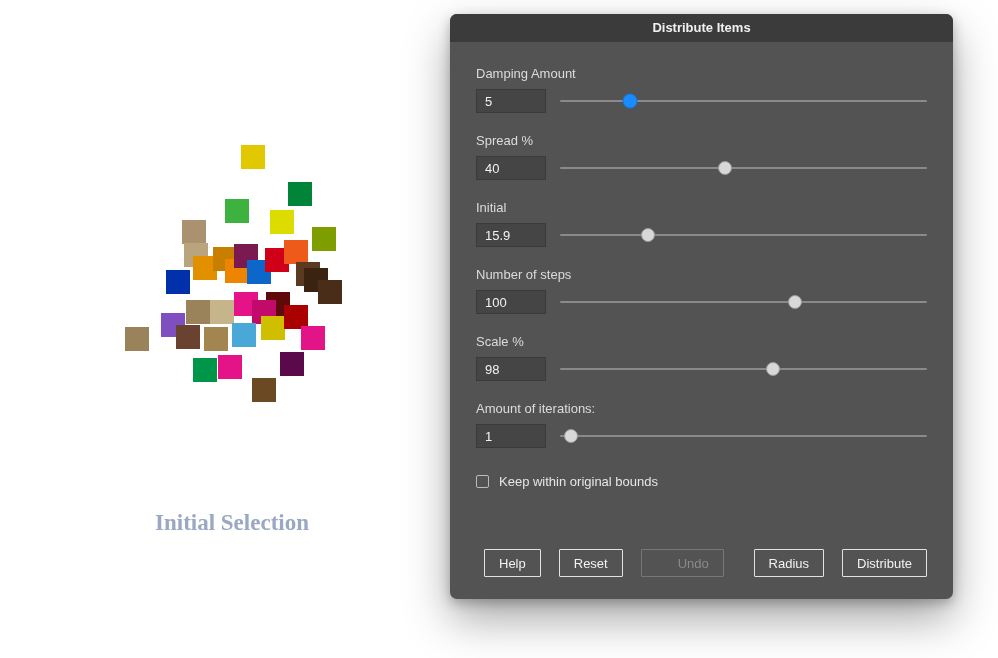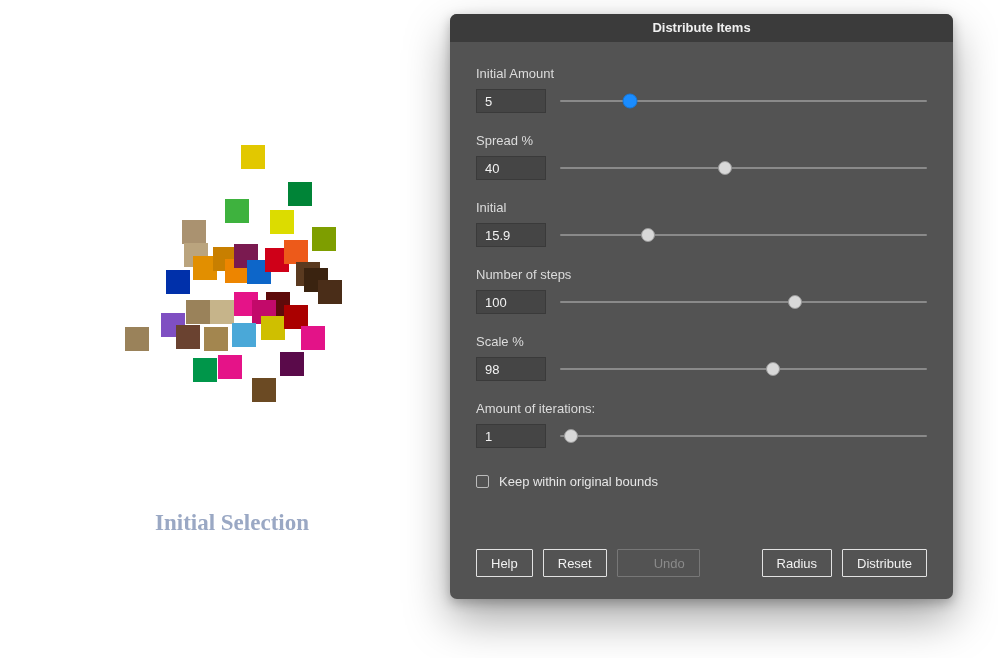--- a/index.html
+++ b/index.html
@@ -140,20 +140,21 @@
   }
   .btn {
     height: 28px;
     padding: 0 14px;
     background: transparent;
     border: 1.5px solid #e2e2e2;
     color: #f2f2f2;
     font-size: 13px;
     cursor: pointer;
     border-radius: 1px;
+    margin-left: 8px;
   }
   .btn.disabled {
     border-color: #777;
     color: #8a8a8a;
     cursor: default;
     padding-left: 36px;
   }
   .footer-spacer { flex: 1; }
 </style>
 </head>
@@ -199,21 +200,21 @@
     </div>
   <div class="caption">Initial Selection</div>
 </div>
 
 <div class="dialog">
   <div class="dialog-titlebar">Distribute Items</div>
 
   <div class="dialog-body">
 
     <div class="control-group">
-      <span class="control-label">Initial Amount</span>
+      <span class="control-label">Damping Amount</span>
       <div class="control-row">
         <input class="num-input" value="5" style="">
         <div class="slider-wrap">
           <div class="slider-track"></div>
           <div class="slider-thumb active" style="left: 19%;"></div>
         </div>
       </div>
     </div>
 
     <div class="control-group">

